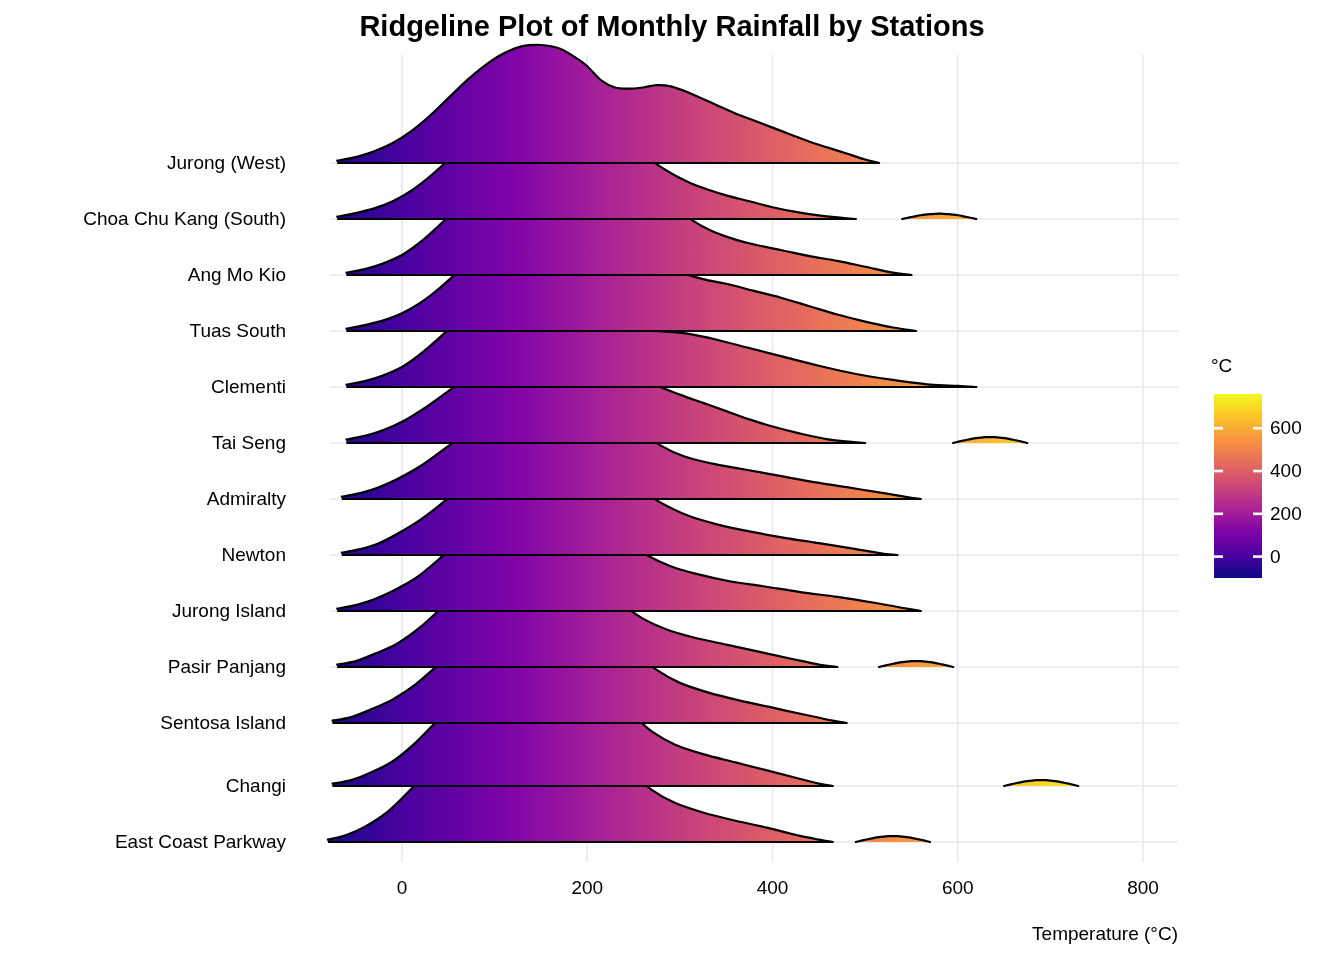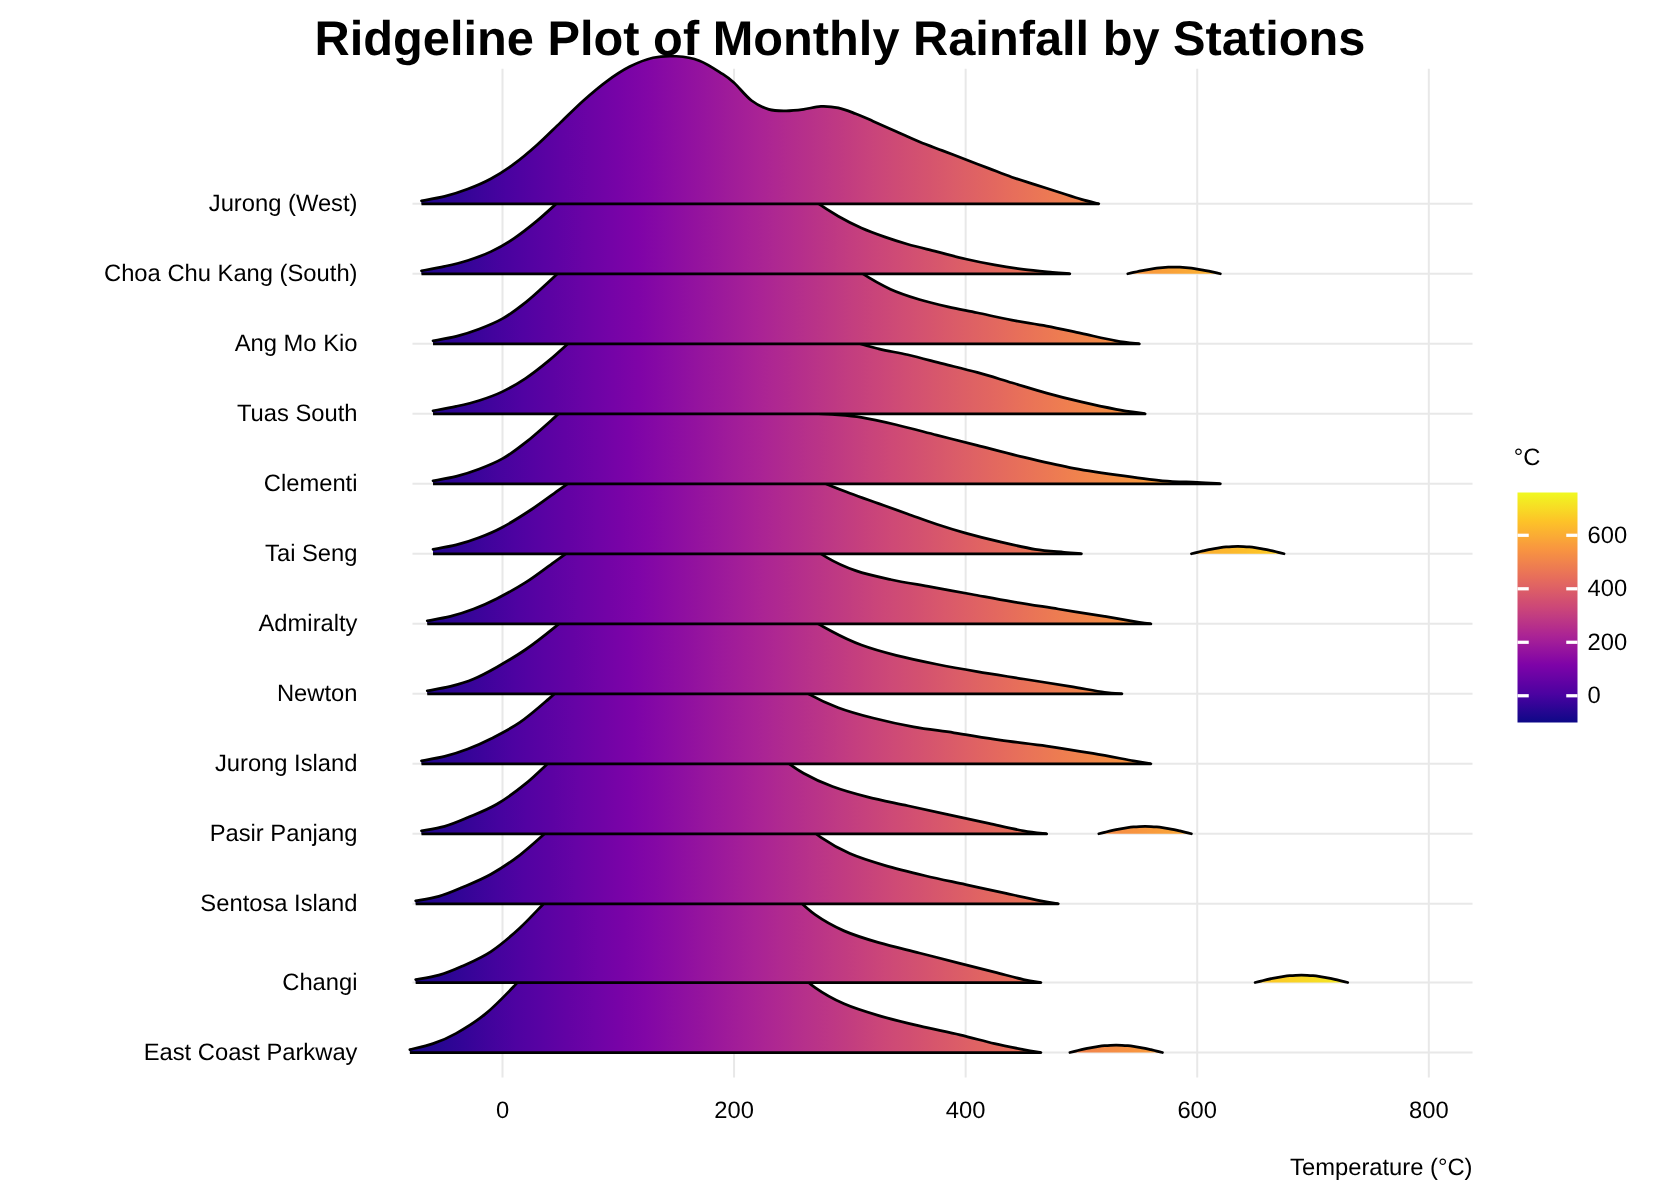--- a/index.html
+++ b/index.html
@@ -4,21 +4,21 @@
 <style>
   html,body{margin:0;padding:0;}
   body{
     width:1344px;height:960px;background:#ffffff;
     font-family:"Liberation Sans", sans-serif;
     overflow:hidden;position:relative;
   }
   #root{position:absolute;inset:0;}
   .chart-title{
     position:absolute;left:0;right:0;top:10px;
-    text-align:center;font-size:39px;font-weight:bold;color:#000;
+    text-align:center;font-size:29px;font-weight:bold;color:#000;
     letter-spacing:0px;
   }
   svg{position:absolute;left:0;top:0;}
   .ylab{
     font-family:"Liberation Sans", sans-serif;
     font-size:19px;fill:#000;text-anchor:end;
   }
   .xtick{
     font-family:"Liberation Sans", sans-serif;
     font-size:19px;fill:#000;text-anchor:middle;

